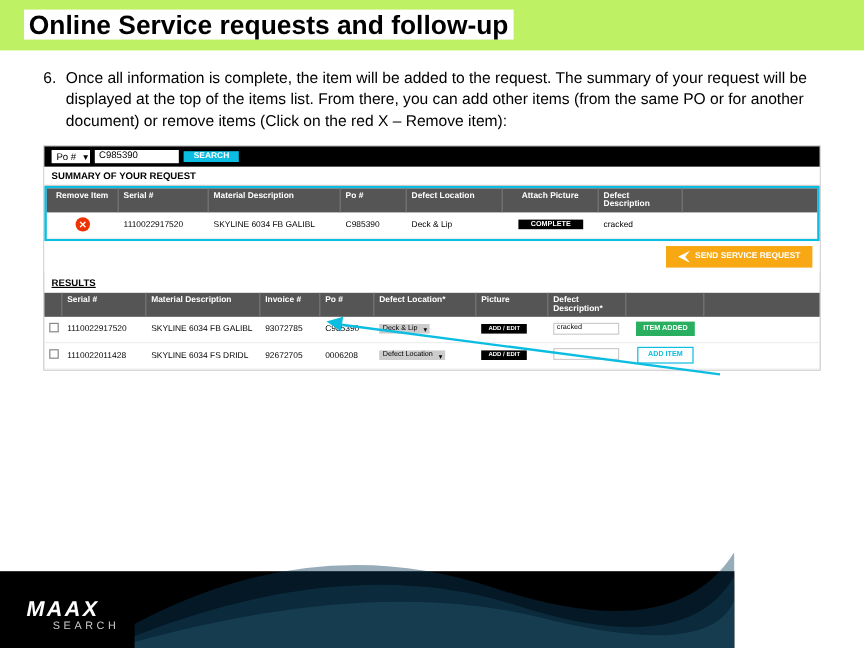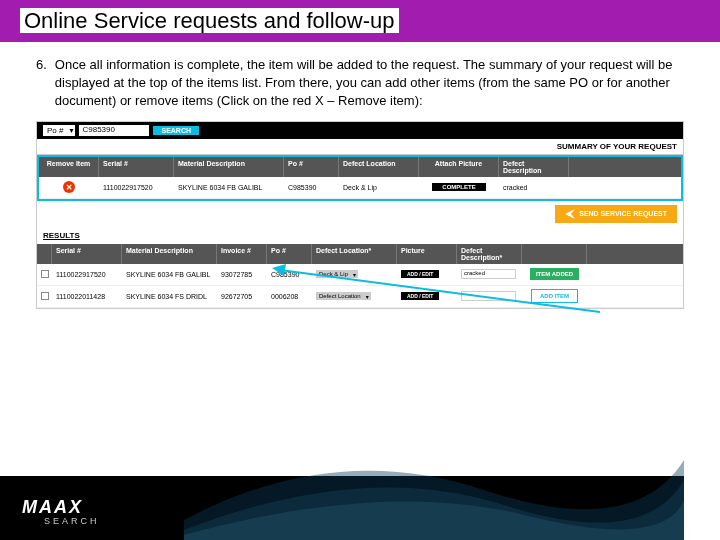--- a/index.html
+++ b/index.html
@@ -1,28 +1,28 @@
 <!DOCTYPE html>
 <html><head>
 <meta charset="utf-8">
 <style>
   * { box-sizing: border-box; margin: 0; padding: 0; }
   body { width: 720px; height: 540px; font-family: Arial, sans-serif; background: #fff; position: relative; overflow: hidden; }
-  .title-bar { background: #a21caf; color: #fff; padding: 8px 20px; font-size: 22px; font-weight: normal; }
+  .title-bar { background: #bef264; color: #fff; padding: 8px 20px; font-size: 22px; font-weight: bold; }
   .title-bar span { background: #fff; color: #000; padding: 0 4px; }
   .content { padding: 14px 36px 0 36px; }
   .step { display: flex; font-size: 13px; line-height: 1.4; margin-bottom: 10px; }
   .step-num { margin-right: 8px; }
   .screenshot { border: 1px solid #ccc; font-size: 8px; }
   .search-row { background: #000; padding: 3px 6px; display: flex; align-items: center; gap: 4px; }
   .po-dropdown { background: #fff; padding: 1px 12px 1px 4px; font-size: 8px; position: relative; }
   .po-dropdown::after { content: "▾"; position: absolute; right: 2px; }
   .po-input { background: #fff; width: 70px; height: 11px; padding: 0 3px; font-size: 8px; }
   .search-btn { background: #0bbde0; color: #fff; padding: 1px 8px; font-size: 7px; font-weight: bold; }
-  .summary-hdr { background: #fff; color: #000; font-weight: bold; font-size: 8px; padding: 3px 6px; border-bottom: 1px solid #ccc; text-align: right; }
+  .summary-hdr { background: #fff; color: #000; font-weight: bold; font-size: 8px; padding: 3px 6px; border-bottom: 1px solid #ccc; }
   .highlight-box { border: 2px solid #0bbde0; }
   .tbl-hdr { background: #555; color: #fff; display: flex; font-size: 7px; font-weight: bold; }
   .tbl-hdr > div { padding: 3px 4px; border-right: 1px solid #777; }
   .tbl-row { display: flex; font-size: 7px; align-items: center; min-height: 22px; border-bottom: 1px solid #eee; }
   .tbl-row > div { padding: 3px 4px; }
   .c-remove { width: 60px; text-align: center; }
   .c-serial { width: 75px; }
   .c-mat { width: 110px; }
   .c-po { width: 55px; }
   .c-loc { width: 80px; }
@@ -43,21 +43,21 @@
   .r-desc { width: 65px; }
   .r-act { width: 65px; text-align: center; }
   .loc-dd { background: #ccc; padding: 1px 10px 1px 3px; font-size: 6px; position: relative; display: inline-block; }
   .loc-dd::after { content: "▾"; position: absolute; right: 2px; font-size: 6px; }
   .addedit-btn { background: #000; color: #fff; padding: 1px 6px; font-size: 5px; font-weight: bold; display: inline-block; }
   .desc-box { border: 1px solid #ccc; height: 10px; width: 55px; font-size: 6px; padding: 0 2px; display: inline-block; }
   .item-added { background: #2aae5f; color: #fff; padding: 3px 6px; font-size: 6px; font-weight: bold; display: inline-block; }
   .add-item { background: #fff; border: 1px solid #0bbde0; color: #0bbde0; padding: 3px 8px; font-size: 6px; font-weight: bold; display: inline-block; }
   .checkbox { width: 8px; height: 8px; border: 1px solid #888; display: inline-block; }
   .arrow { position: absolute; color: #0bbde0; pointer-events: none; }
-  .footer { position: absolute; bottom: 0; left: 0; width: 684px; height: 64px; background: #000; }
+  .footer { position: absolute; bottom: 0; left: 0; width: 612px; height: 64px; background: #000; }
   .wave { position: absolute; bottom: 0; right: 0; width: 500px; height: 120px; opacity: 0.7; }
   .logo { position: absolute; bottom: 14px; left: 22px; }
   .logo-main { font-family: Arial Black, Arial; color: #fff; font-size: 18px; font-weight: 900; letter-spacing: 2px; font-style: italic; }
   .logo-sub { font-family: Arial; color: #ccc; font-size: 9px; letter-spacing: 3px; margin-left: 22px; margin-top: -2px; }
 </style>
 </head>
 <body>
 
 <div class="title-bar"><span>Online Service requests and follow-up</span></div>
 

